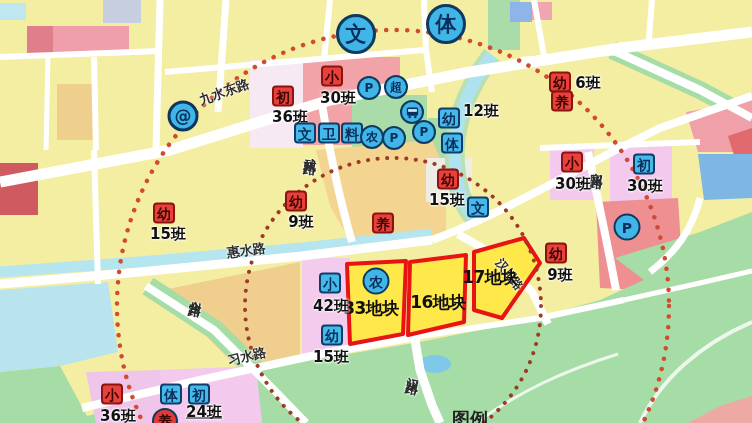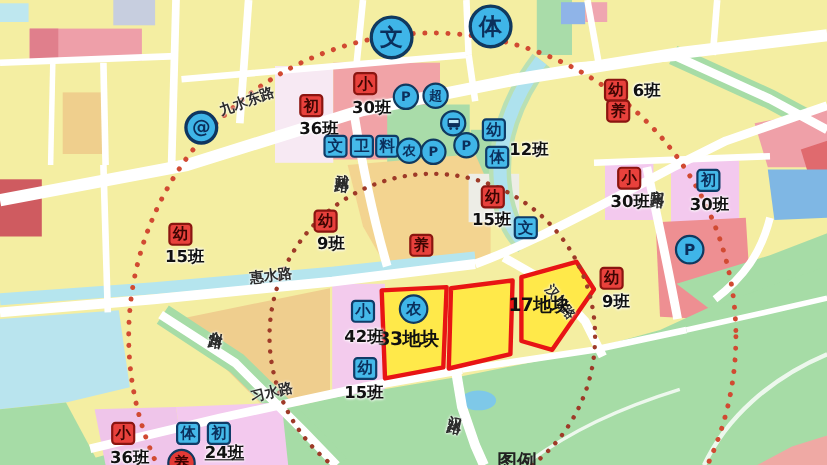--- a/index.html
+++ b/index.html
@@ -149,20 +149,21 @@
     <div class="road-label" style="left:227px;top:244px;transform:rotate(-7deg);transform-origin:left center;">惠水路</div>
     <div class="road-label vert" style="left:188px;top:290px;transform:rotate(9deg);">合川路</div>
     <div class="road-label" style="left:228px;top:352px;transform:rotate(-13deg);transform-origin:left center;">习水路</div>
     <div class="road-label vert" style="left:406px;top:368px;transform:rotate(12deg);">汉川路</div>
     <div class="road-label" style="left:498px;top:252px;transform:rotate(52deg);transform-origin:left center;font-size:12px;">汉川路</div>
     <div class="road-label vert" style="left:588px;top:162px;transform:rotate(4deg);">宾川路</div>
   </div>
 
   <div class="layer">
     <div class="parcel-label" style="left:371px;top:308px;">33地块</div>
+    <div class="parcel-label" style="left:438px;top:302px;">16地块</div>
     <div class="parcel-label" style="left:490px;top:277px;">17地块</div>
     <div class="legend-partial" style="left:452px;top:407px;">图例</div>
   </div>
 
   <div class="layer">
       <div class="marker circle blue lg" style="left: 356px; top: 34px;">文</div>
       <div class="marker circle blue lg" style="left: 446px; top: 24px;">体</div>
       <div class="marker square red " style="left: 332px; top: 76px;">小</div>
       <div class="marker-label" style="left: 338px; top: 98px;">30班</div>
       <div class="marker circle blue sm" style="left: 369px; top: 88px;">P</div>
@@ -177,21 +178,21 @@
       <div class="marker circle blue sm" style="left: 412px; top: 112px;">
         <svg viewBox="0 0 24 24" width="15" height="15">
           <rect x="3" y="4" width="18" height="13" rx="2.5" fill="#0B2F5C"></rect>
           <rect x="5" y="6.5" width="14" height="4.5" fill="#BFE9FA"></rect>
           <circle cx="7.5" cy="19" r="2" fill="#0B2F5C"></circle>
           <circle cx="16.5" cy="19" r="2" fill="#0B2F5C"></circle>
         </svg>
       </div>
       <div class="marker circle blue sm" style="left: 424px; top: 132px;">P</div>
       <div class="marker square blue " style="left: 449px; top: 118px;">幼</div>
-      <div class="marker-label" style="left: 481px; top: 136px;">12班</div>
+      <div class="marker-label" style="left: 481px; top: 111px;">12班</div>
       <div class="marker square blue " style="left: 452px; top: 143px;">体</div>
       <div class="marker square red " style="left: 560px; top: 82px;">幼</div>
       <div class="marker-label" style="left: 588px; top: 83px;">6班</div>
       <div class="marker square red " style="left: 562px; top: 101px;">养</div>
       <div class="marker square red " style="left: 572px; top: 162px;">小</div>
       <div class="marker-label" style="left: 573px; top: 184px;">30班</div>
       <div class="marker square blue " style="left: 644px; top: 164px;">初</div>
       <div class="marker-label" style="left: 645px; top: 186px;">30班</div>
       <div class="marker circle blue md" style="left: 627px; top: 227px;">P</div>
       <div class="marker square red " style="left: 296px; top: 201px;">幼</div>

